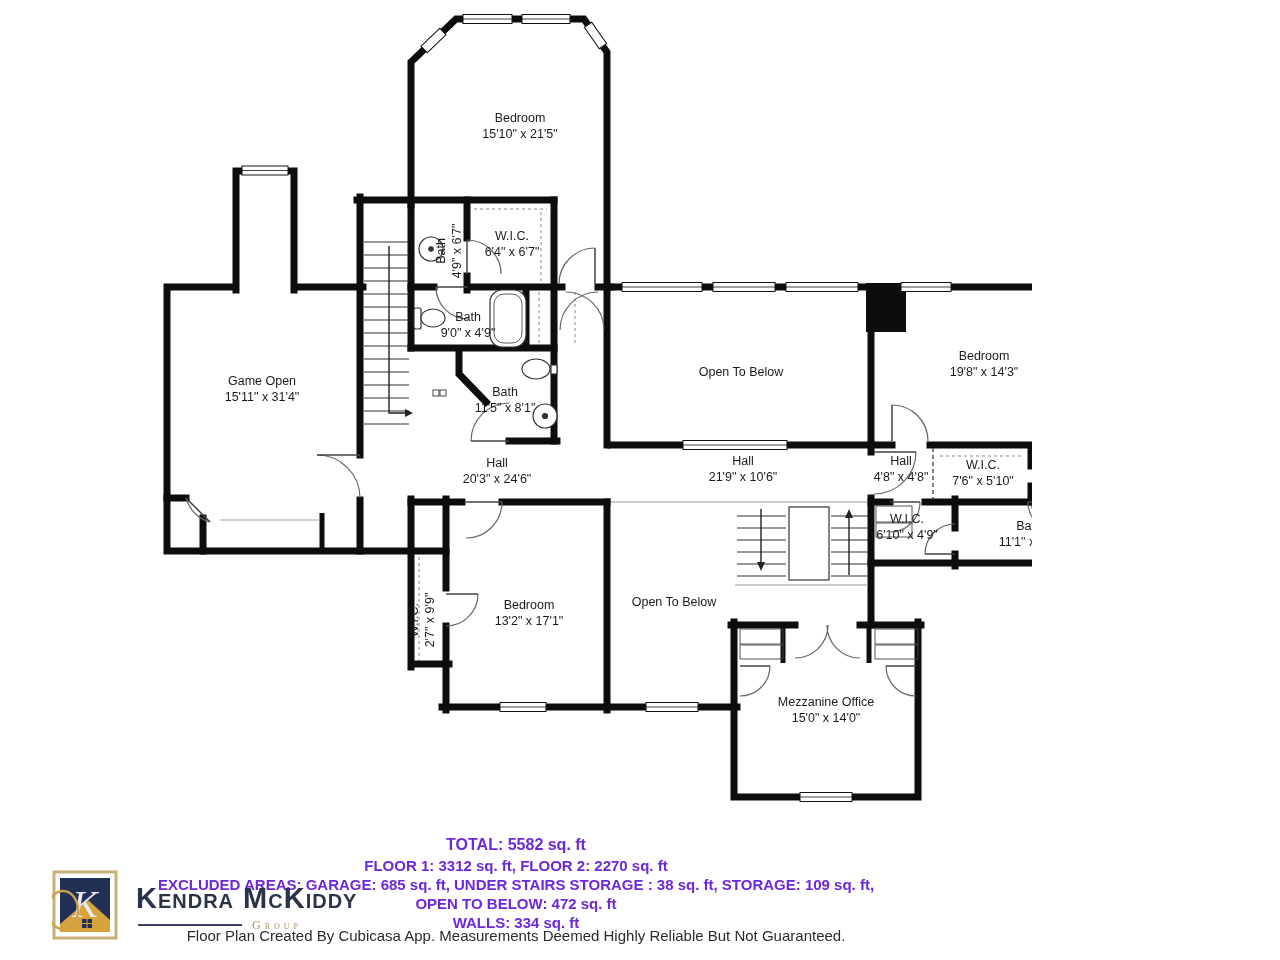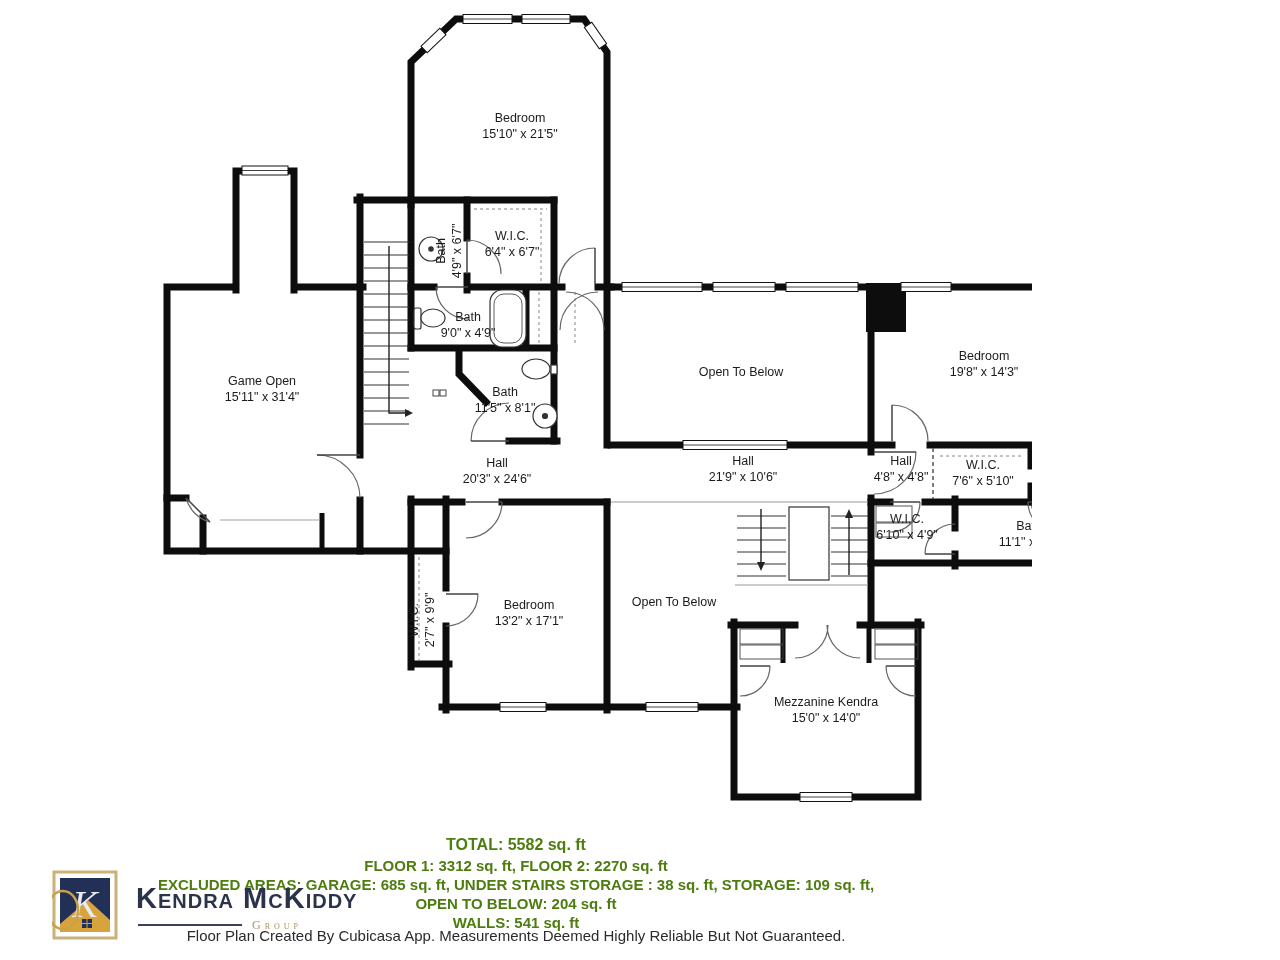--- a/index.html
+++ b/index.html
@@ -4,21 +4,21 @@
 <style>
   html,body{margin:0;padding:0;background:#fff;}
   .stage{position:relative;width:1032px;height:960px;background:#ffffff;overflow:hidden;
          font-family:"Liberation Sans",sans-serif;}
   .plan-svg{position:absolute;left:0;top:0;}
   .room-label{position:absolute;transform:translate(-50%,-50%);text-align:center;
               font-size:12.5px;line-height:1.3;color:#1b1b1b;white-space:nowrap;}
   .room-label.rot{transform:translate(-50%,-50%) rotate(-90deg);}
   .room-name{display:block;}
   .room-dims{display:block;}
-  .totals{position:absolute;left:0;top:836px;width:100%;text-align:center;color:#4d7c0f;}
+  .totals{position:absolute;left:0;top:836px;width:100%;text-align:center;color:#6d28d9;}
   .totals .t1{font-size:16px;font-weight:bold;margin:0 0 3px 0;}
   .totals .t{font-size:15px;margin:0 0 2px 0;font-weight:bold;}
   .disclaimer{position:absolute;left:0;top:927px;width:100%;text-align:center;
               font-size:15px;color:#2b2b2b;}
   .brand{position:absolute;left:52px;top:870px;display:flex;align-items:center;gap:14px;}
   .brand-name{font-family:Liberation Sans, sans-serif;font-variant:small-caps;font-weight:600;
               font-size:29px;letter-spacing:1px;color:#2a3349;line-height:1;}
   .brand-sub{display:flex;align-items:center;margin-top:6px;}
   .rule{width:104px;height:2px;background:#39415c;margin:0 10px 0 2px;}
   .brand-group{font-family:"Liberation Serif",serif;font-variant:small-caps;font-size:12px;
@@ -230,30 +230,30 @@
     <span class="room-dims">2'7" x 9'9"</span>
   </div>
   <div class="room-label" style="left:529px;top:613px">
     <span class="room-name">Bedroom</span>
     <span class="room-dims">13'2" x 17'1"</span>
   </div>
   <div class="room-label" style="left:674px;top:602px">
     <span class="room-name">Open To Below</span>
   </div>
   <div class="room-label" style="left:826px;top:710px">
-    <span class="room-name">Mezzanine Kendra</span>
+    <span class="room-name">Mezzanine Office</span>
     <span class="room-dims">15'0" x 14'0"</span>
   </div>
 
   <div class="totals">
     <div class="t1">TOTAL: 5582 sq. ft</div>
     <div class="t">FLOOR 1: 3312 sq. ft, FLOOR 2: 2270 sq. ft</div>
     <div class="t">EXCLUDED AREAS: GARAGE: 685 sq. ft, UNDER STAIRS STORAGE : 38 sq. ft, STORAGE: 109 sq. ft,</div>
-    <div class="t">OPEN TO BELOW: 204 sq. ft</div>
-    <div class="t">WALLS: 541 sq. ft</div>
+    <div class="t">OPEN TO BELOW: 472 sq. ft</div>
+    <div class="t">WALLS: 334 sq. ft</div>
   </div>
   <div class="disclaimer">Floor Plan Created By Cubicasa App. Measurements Deemed Highly Reliable But Not Guaranteed.</div>
 
   <div class="brand">
     <svg width="70" height="74" viewBox="0 0 70 74">
       <rect x="2" y="2" width="62" height="66" fill="#ffffff" stroke="#c9b179" stroke-width="3"></rect>
       <rect x="8" y="8" width="50" height="54" fill="#223055"></rect>
       <polygon points="8,62 8,54 36,30 58,50 58,62" fill="#d6a33c"></polygon>
       <rect x="30" y="49" width="10" height="9" fill="#223055"></rect>
       <path d="M35,49 V58 M30,53.5 H40" stroke="#d6a33c" stroke-width="1"></path>

